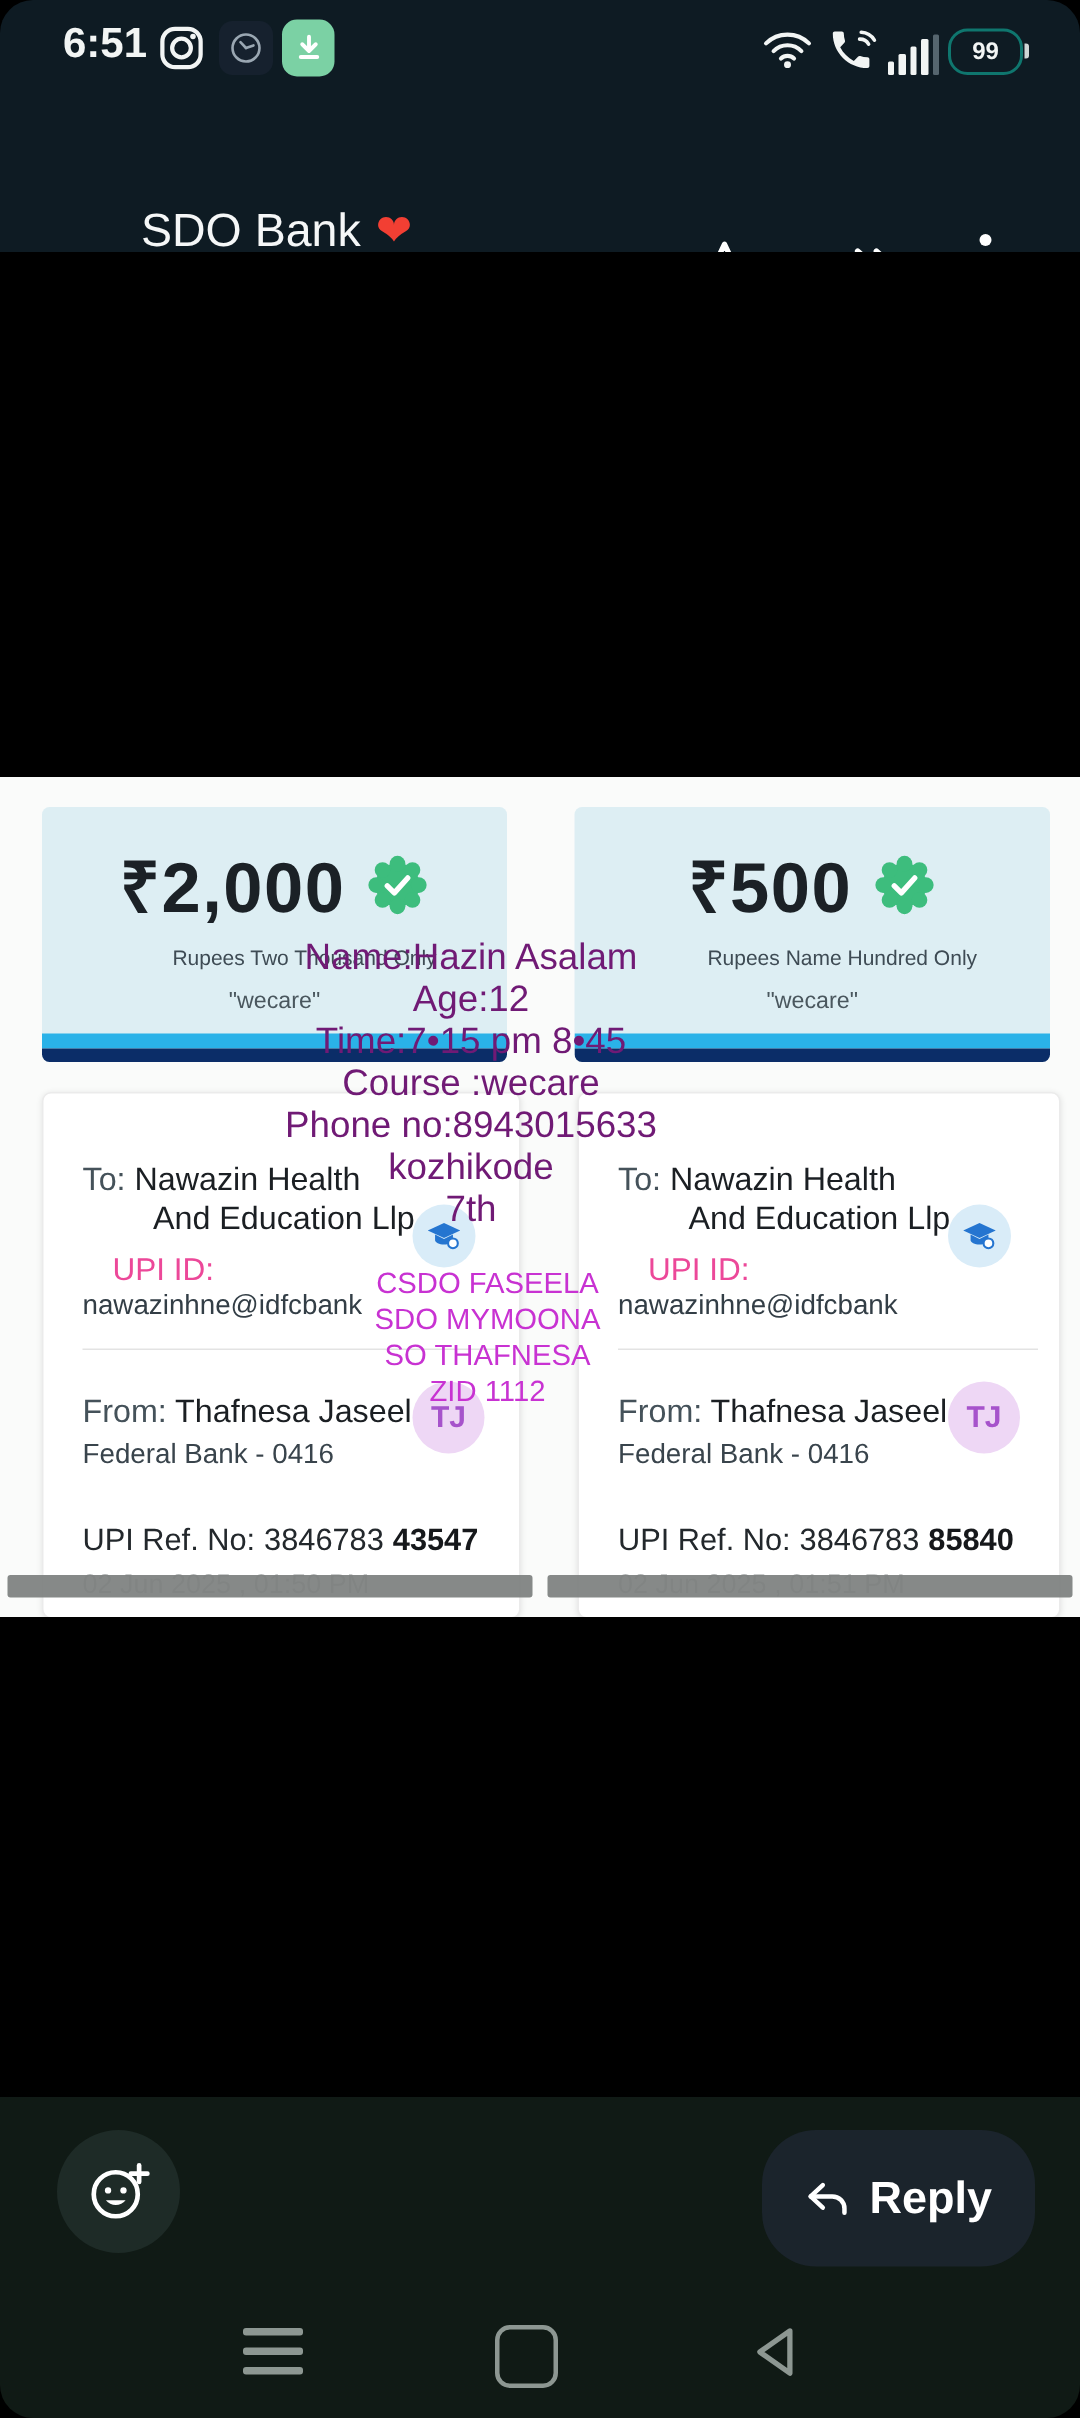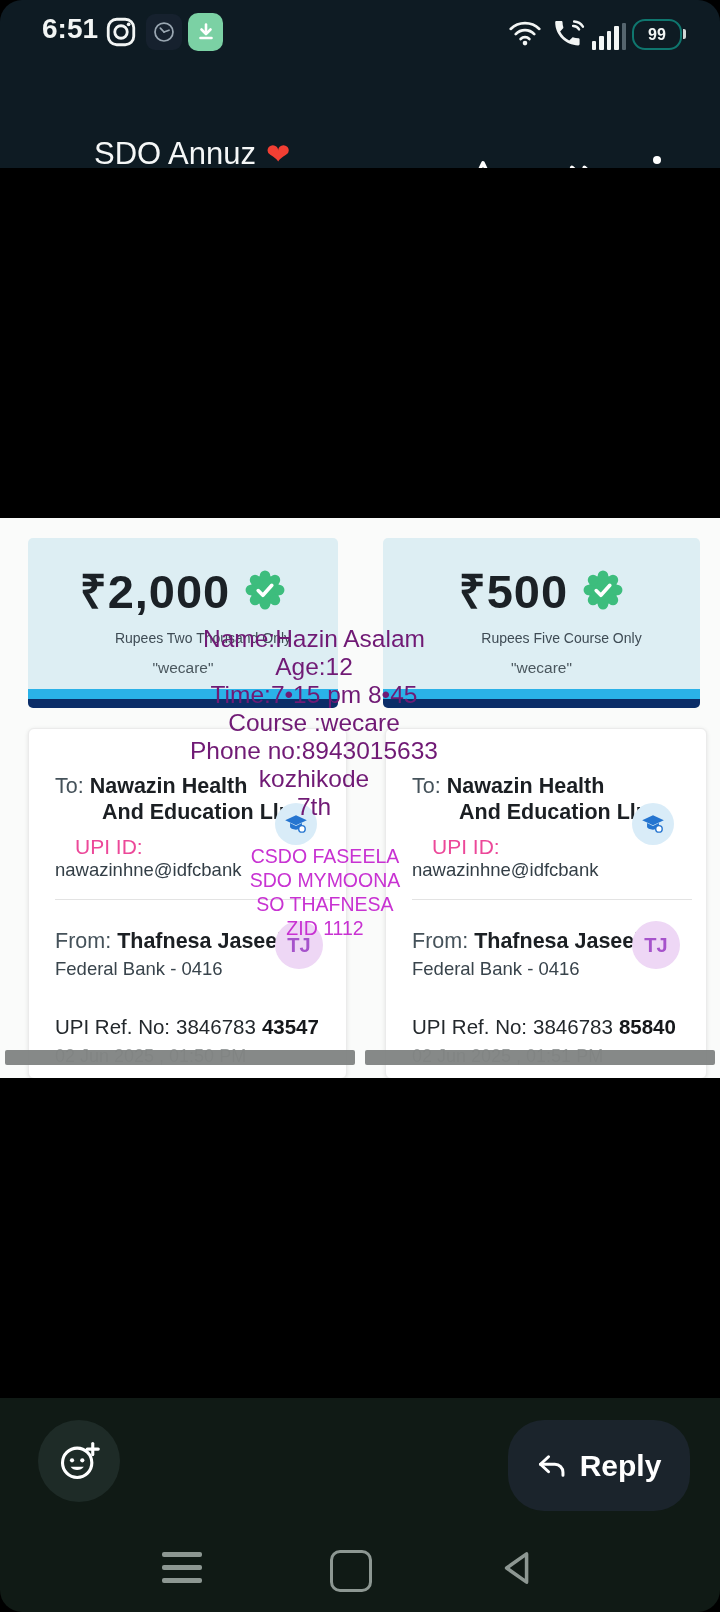--- a/index.html
+++ b/index.html
@@ -49,21 +49,21 @@
   .note{margin-top:13px;font-size:15.5px;color:#4a575e;}
   .stripe-cyan{position:absolute;left:0;right:0;bottom:9px;height:10px;background:#2ab2e8;}
   .stripe-navy{position:absolute;left:0;right:0;bottom:0;height:9px;background:#0b2d68;}
 
   .detail{top:210px;height:349px;background:#fff;border:1px solid #ebebeb;border-radius:6px;box-shadow:0 1px 4px rgba(0,0,0,.10);}
   .detail.d-left{left:28px;width:317px;}
   .detail.d-right{left:385px;width:320px;}
   .detail .line{position:absolute;white-space:nowrap;}
   .to-1{left:26px;top:45px;font-size:21.5px;color:#45525a;}
   .to-2{left:73px;top:71px;font-size:21.5px;}
-  .bold-name{font-weight:bold;color:#1b1f23;}
+  .bold-name{font-weight:normal;color:#1b1f23;}
   .upi-label{left:26px;top:106px;font-size:21px;color:#ec4899;margin-left:20px;}
   .upi-value{left:26px;top:130px;font-size:18.5px;color:#333e46;}
   .divider{position:absolute;left:26px;right:14px;top:170px;height:1px;background:#e3e3e3;}
   .from-line{left:26px;top:200px;font-size:21.5px;color:#45525a;}
   .bank{left:26px;top:229px;font-size:18.5px;color:#39444c;}
   .ref-line{left:26px;top:286px;font-size:20.5px;color:#23282c;}
   .ref-line .sp{margin-right:6px;}
   .ref-bold{font-weight:bold;color:#16181b;}
   .date{left:26px;top:317px;font-size:18px;color:#9b9f9f;}
   .grad{position:absolute;left:246px;top:74px;width:42px;height:42px;border-radius:50%;background:#d9ecf8;display:flex;align-items:center;justify-content:center;}
@@ -130,21 +130,21 @@
         <i class="dim" style="height:27px"></i>
     </div>
     <div class="abs battery">
       <span>99</span>
     </div>
   </div>
 
   <div class="abs header">
     <div class="abs back">←</div>
     <div class="abs title-row">
-      <span class="title">SDO Annuz</span>
+      <span class="title">SDO Bank</span>
       <span class="heart">❤</span>
     </div>
     <div class="abs subtitle">3 June, 4:03 pm</div>
     <svg class="abs hd-star" viewBox="0 0 24 24" fill="none" stroke="#fff" stroke-width="1.9" stroke-linejoin="round">
       <path d="M12 2.6l2.8 5.9 6.5.8-4.8 4.4 1.3 6.4L12 16.9l-5.8 3.2 1.3-6.4-4.8-4.4 6.5-.8z"></path>
     </svg>
     <svg class="abs hd-fwd" viewBox="0 0 30 24" fill="none" stroke="#fff" stroke-width="2.3" stroke-linecap="round" stroke-linejoin="round">
       <path d="M3 21 v-3.5 a7.5 7.5 0 0 1 7.5 -7.5 h6.5"></path>
       <path d="M12.5 4.5 L18.5 10 L12.5 15.5"></path>
       <path d="M20 4.5 L26 10 L20 15.5"></path>
@@ -195,21 +195,21 @@
               <circle cx="20" cy="33.5" r="5"></circle>
               <circle cx="10.5" cy="29.5" r="5"></circle>
               <circle cx="6.5" cy="20" r="5"></circle>
               <circle cx="10.5" cy="10.5" r="5"></circle>
               <circle cx="20" cy="6.5" r="5"></circle>
               <circle cx="29.5" cy="10.5" r="5"></circle>
             </g>
           <path d="M13.5 20.5 l4.5 4.5 l8.5 -9.5" stroke="#fff" stroke-width="3.4" fill="none" stroke-linecap="round" stroke-linejoin="round"></path>
         </svg>
       </div>
-      <div class="words">Rupees Five Course Only</div>
+      <div class="words">Rupees Name Hundred Only</div>
       <div class="note">"wecare"</div>
       <div class="stripe-cyan"></div>
       <div class="stripe-navy"></div>
     </div>
 
     <div class="abs detail d-left">
       <div class="line to-1"><span>To:</span> <span class="bold-name">Nawazin Health</span></div>
       <div class="line to-2 bold-name">And Education Llp</div>
       <div class="grad">
         <svg width="26" height="26" viewBox="0 0 24 24">

